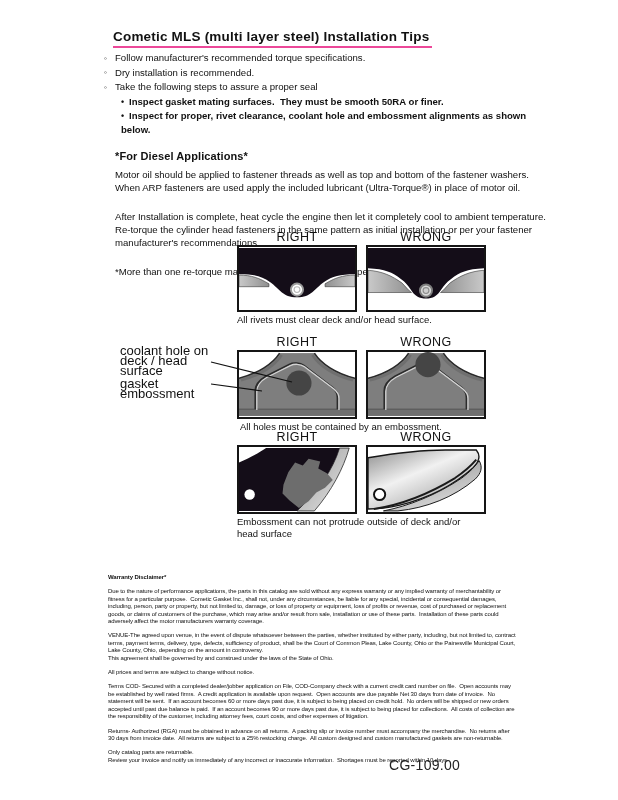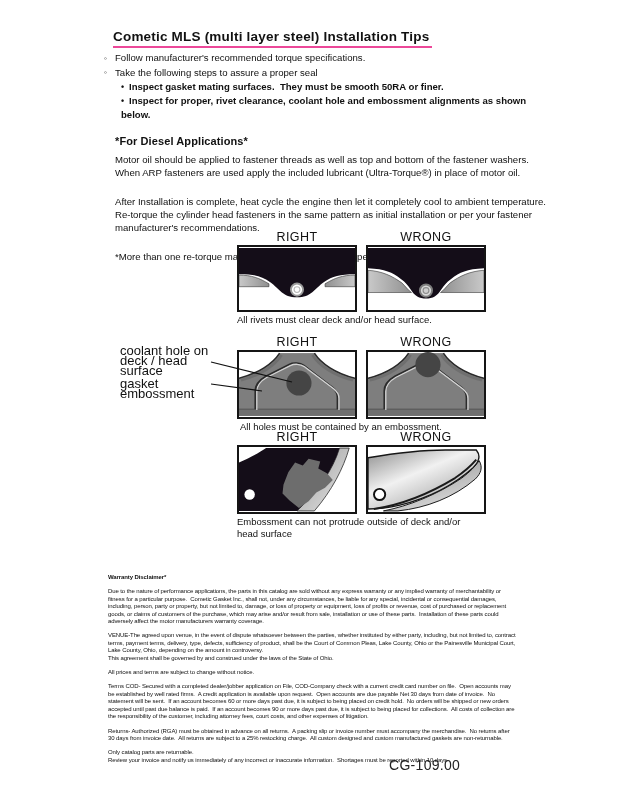--- a/index.html
+++ b/index.html
@@ -39,20 +39,21 @@
   .doc-code{position:absolute;left:389px;top:757px;font-size:14px;letter-spacing:.3px;color:#222;}
 </style>
 </head>
 <body>
 
 <div class="content">
   <span class="doc-title">Cometic MLS (multi layer steel) Installation Tips</span>
 
   <div class="bullets">
     <div class="b-item"><span class="glyph">◦</span><span>Follow manufacturer's recommended torque specifications.</span></div>
+    <div class="b-item"><span class="glyph">◦</span><span>Dry installation is recommended.</span></div>
     <div class="b-item"><span class="glyph">◦</span><span>Take the following steps to assure a proper seal</span></div>
     <div class="sb-item"><span class="glyph">•</span><span>Inspect gasket mating surfaces.  They must be smooth 50RA or finer.</span></div>
     <div class="sb-item"><span class="glyph">•</span><span>Inspect for proper, rivet clearance, coolant hole and embossment alignments as shown below.</span></div>
   </div>
 
   <div class="section-head">*For Diesel Applications*</div>
   <div class="para first">Motor oil should be applied to fastener threads as well as top and bottom of the fastener washers. When ARP fasteners are used apply the included lubricant (Ultra-Torque®) in place of motor oil.</div>
   <div class="para">After Installation is complete, heat cycle the engine then let it completely cool to ambient temperature. Re-torque the cylinder head fasteners in the same pattern as initial installation or per your fastener manufacturer's recommendations.</div>
   <div class="para">*More than one re-torque may be required to achieve proper fastener stretch*</div>
 </div>

